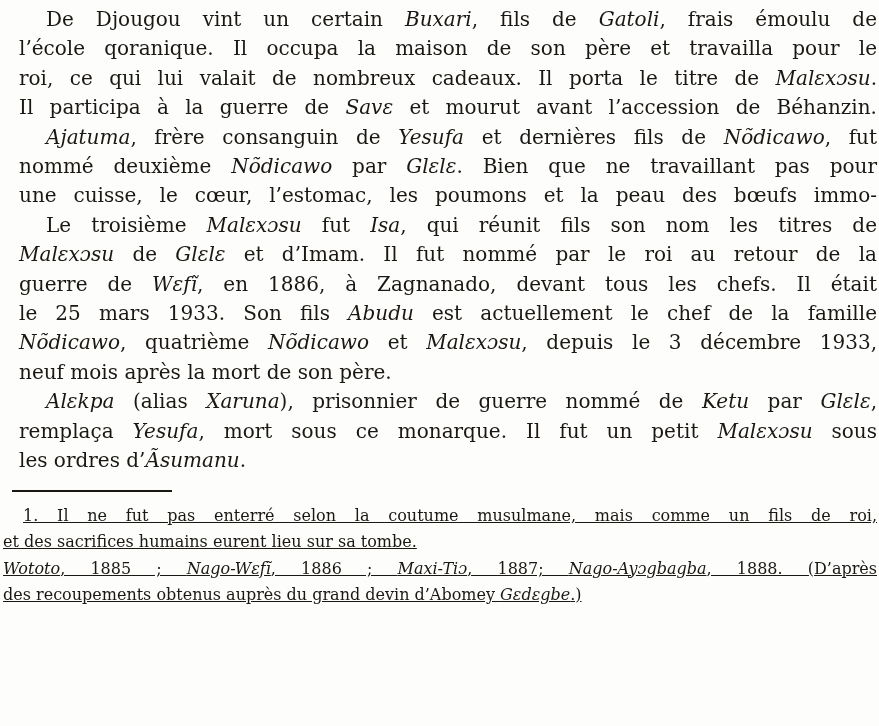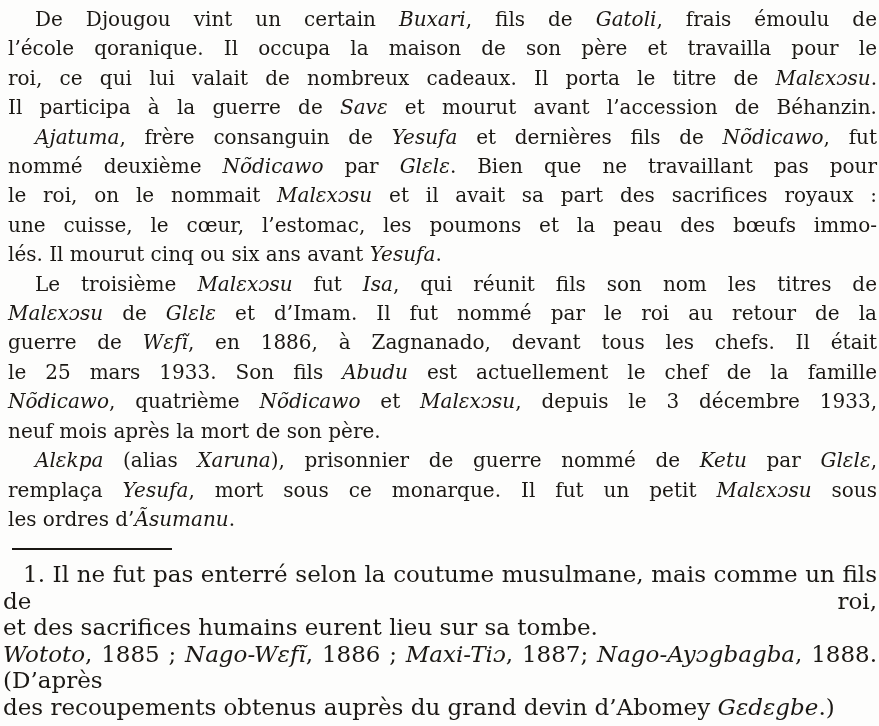--- a/index.html
+++ b/index.html
@@ -10,58 +10,57 @@
   .page{
     position:relative;
     width:879px;height:726px;
     background:var(--bg);
     color:var(--ink);
     font-family:"DejaVu Serif","Liberation Serif",serif;
     overflow:hidden;
     box-sizing:border-box;
   }
   .body-text{
-    padding:5px 2px 0 8px;
+    padding:5px 2px 0 19px;
     font-size:20px;
     line-height:29.4px;
   }
   .line{width:100%;}
   .just{
     text-align:justify;
     text-align-last:justify;
     -moz-text-align-last:justify;
   }
   .body-text .ind{text-indent:27px;}
   em{font-style:italic;}
   .fn-sep{
     width:160px;height:2px;
     background:var(--ink);
     margin:14px 0 0 12px;
   }
   .footnotes{
     padding:11px 2px 0 3px;
-    font-size:23px;
+    font-size:16px;
     line-height:26.5px;
+    text-decoration:underline;
   }
   .footnotes .ind{text-indent:20px;}
 </style>
 </head>
 <body>
 
 <div class="page">
   <div class="body-text" id="body-text">
       <div class="line just ind"><span>De Djougou vint un certain </span><em>Buxari</em><span>, fils de </span><em>Gatoli</em><span>, frais émoulu de</span></div>
       <div class="line just"><span>l’école qoranique. Il occupa la maison de son père et travailla pour le</span></div>
       <div class="line just"><span>roi, ce qui lui valait de nombreux cadeaux. Il porta le titre de </span><em>Malɛxɔsu</em><span>.</span></div>
       <div class="line just"><span>Il participa à la guerre de </span><em>Savɛ</em><span> et mourut avant l’accession de Béhanzin.</span></div>
       <div class="line just ind"><em>Ajatuma</em><span>, frère consanguin de </span><em>Yesufa</em><span> et dernières fils de </span><em>Nõdicawo</em><span>, fut</span></div>
       <div class="line just"><span>nommé deuxième </span><em>Nõdicawo</em><span> par </span><em>Glɛlɛ</em><span>. Bien que ne travaillant pas pour</span></div>
-      <div class="line just"><span>le roi, on le nommait </span><em>Malɛxɔsu</em><span> et il avait sa part des sacrifices royaux :</span></div>
       <div class="line just"><span>une cuisse, le cœur, l’estomac, les poumons et la peau des bœufs immo-</span></div>
-      <div class="line"><span>lés. Il mourut cinq ou six ans avant </span><em>Yesufa</em><span>.</span></div>
       <div class="line just ind"><span>Le troisième </span><em>Malɛxɔsu</em><span> fut </span><em>Isa</em><span>, qui réunit fils son nom les titres de</span></div>
       <div class="line just"><em>Malɛxɔsu</em><span> de </span><em>Glɛlɛ</em><span> et d’Imam. Il fut nommé par le roi au retour de la</span></div>
       <div class="line just"><span>guerre de </span><em>Wɛfĩ</em><span>, en 1886, à Zagnanado, devant tous les chefs. Il était</span></div>
       <div class="line just"><span>le 25 mars 1933. Son fils </span><em>Abudu</em><span> est actuellement le chef de la famille</span></div>
       <div class="line just"><em>Nõdicawo</em><span>, quatrième </span><em>Nõdicawo</em><span> et </span><em>Malɛxɔsu</em><span>, depuis le 3 décembre 1933,</span></div>
       <div class="line"><span>neuf mois après la mort de son père.</span></div>
       <div class="line just ind"><em>Alɛkpa</em><span> (alias </span><em>Xaruna</em><span>), prisonnier de guerre nommé de </span><em>Ketu</em><span> par </span><em>Glɛlɛ</em><span>,</span></div>
       <div class="line just"><span>remplaça </span><em>Yesufa</em><span>, mort sous ce monarque. Il fut un petit </span><em>Malɛxɔsu</em><span> sous</span></div>
       <div class="line"><span>les ordres d’</span><em>Ãsumanu</em><span>.</span></div>
     </div>

